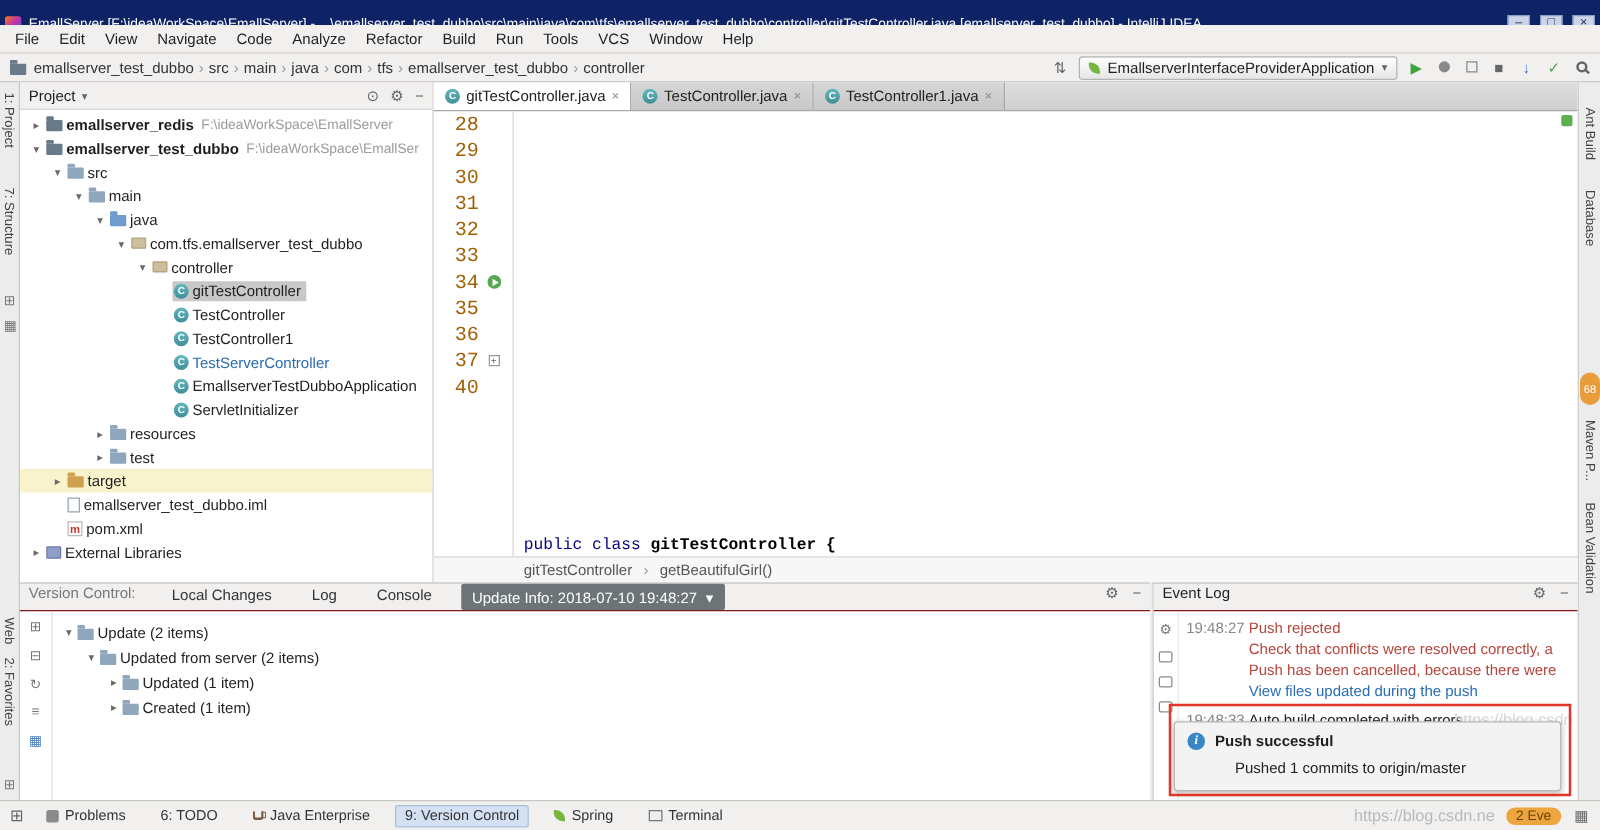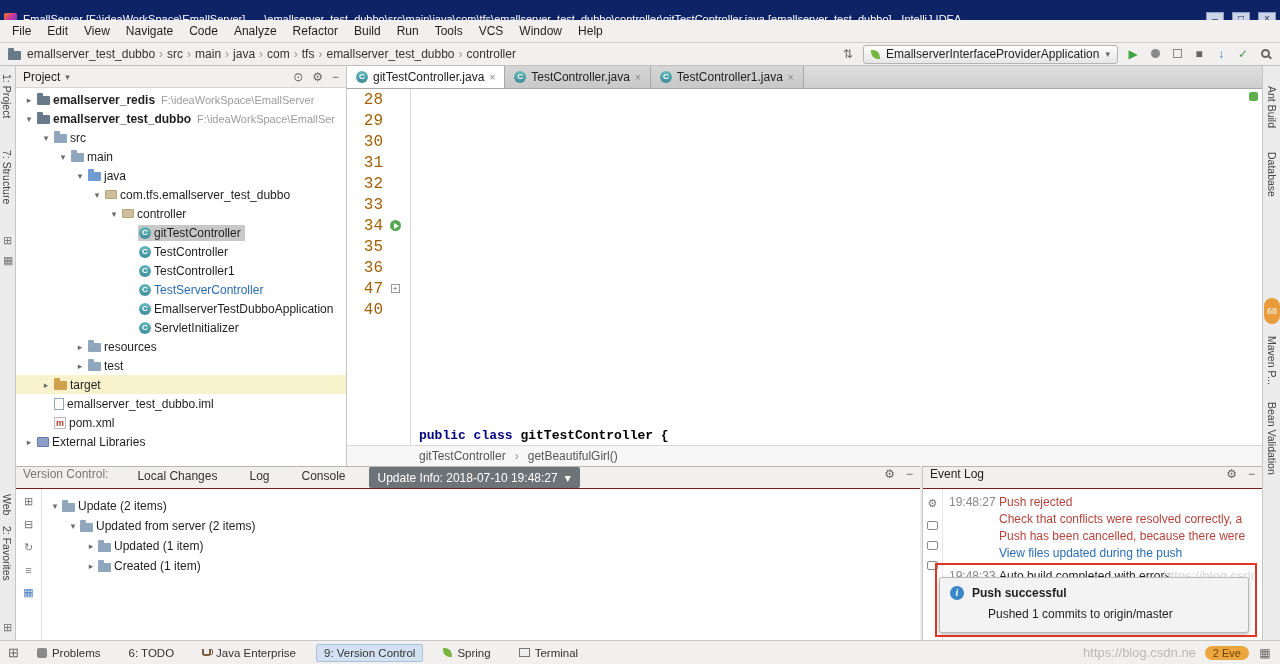--- a/index.html
+++ b/index.html
@@ -80,21 +80,21 @@
   .gutter{width:64px;border-right:1px solid #d8d8d8;flex:0 0 auto}
   .grow{height:21px;display:flex;align-items:center}
   .lnum{color:#a16207;font-family:"Liberation Mono",monospace;font-size:16px;width:36px;text-align:right;display:inline-block}
   .gico{width:24px;display:flex;align-items:center;justify-content:center}
   .runic{width:11px;height:11px;border-radius:50%;background:#55a84f;position:relative}
   .runic::before{content:"";position:absolute;left:4px;top:3px;border-left:5px solid #fff;border-top:3px solid transparent;border-bottom:3px solid transparent}
   .foldplus{width:9px;height:9px;border:1px solid #999;color:#666;font-size:8px;line-height:7px;text-align:center;background:#fff}
   .foldplus::before{content:"+"}
   .code{flex:1;font-family:"Liberation Mono",monospace;font-size:13px;padding-left:8px;white-space:pre;overflow:hidden}
   .cline{height:21px;line-height:21px}
-  .kw{color:#000080;font-weight:bold}
+  .kw{color:#000080;font-weight:normal}
   .plain{color:#000}.bold{font-weight:bold}
   .insp{position:absolute;top:3px;right:4px;width:9px;height:9px;background:#5daf4f;border-radius:2px}
   .crumbbar{position:absolute;left:0;right:0;bottom:0;height:21px;background:#f7f7f7;border-top:1px solid #d8d8d8;display:flex;align-items:center;padding-left:72px;gap:7px;color:#555}
 
   
   .vc-panel{position:absolute;left:16px;top:466px;width:904px;height:174px;background:#fff;border-top:1px solid #b8b6b5}
   .tool-header{height:22px;background:#f2f0ef;border-bottom:1px solid #7f1d1d;display:flex;padding:0 7px;gap:14px}
   .vc-label{color:#777;margin-right:6px}
   .vc-tab{padding:2px 9px;color:#333;white-space:nowrap}
   .vc-tab.dark{background:#6c7477;color:#fff;border-radius:2px;display:flex;align-items:center;gap:7px}
@@ -420,21 +420,21 @@
         </div>
       <div class="grow">
           <span class="lnum">35</span>
           <span class="gico"></span>
         </div>
       <div class="grow">
           <span class="lnum">36</span>
           <span class="gico"></span>
         </div>
       <div class="grow">
-          <span class="lnum">47</span>
+          <span class="lnum">37</span>
           <span class="gico">
             <span class="foldplus"></span>
           </span>
         </div>
       <div class="grow">
           <span class="lnum">40</span>
           <span class="gico"></span>
         </div>
     </div>
     <div class="code">

